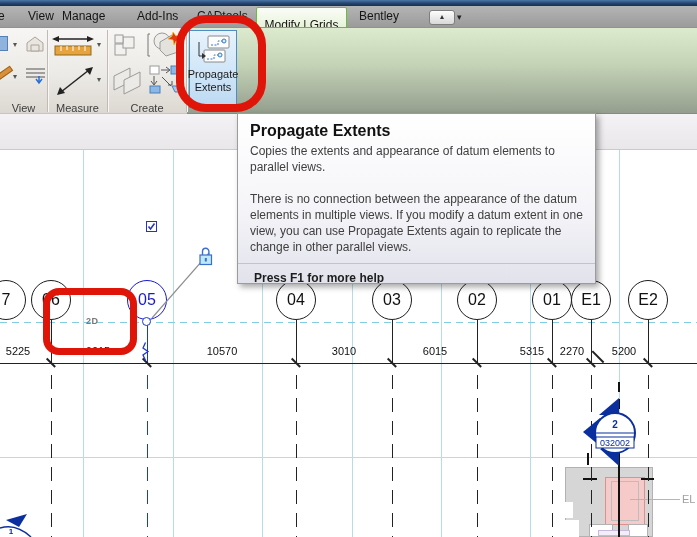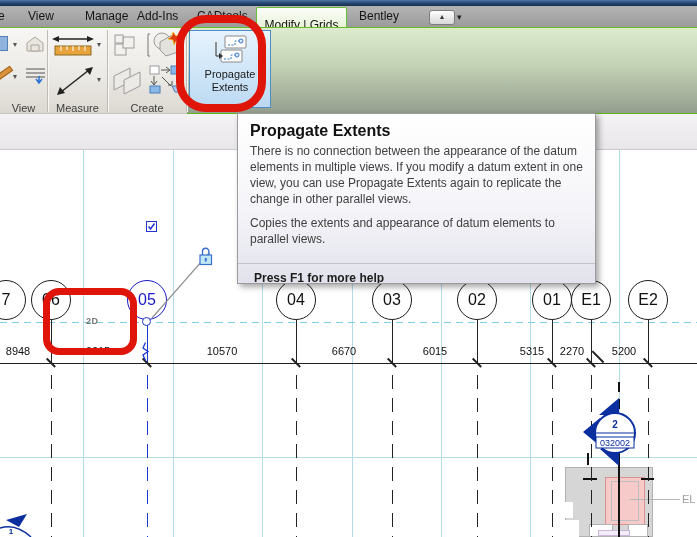--- a/index.html
+++ b/index.html
@@ -26,21 +26,21 @@
     background:linear-gradient(180deg,#f8f6f4 0%,#eceae6 55%,#dcd8d1 100%);
     border-bottom:1px solid #c9c6c0;box-sizing:border-box;}
   .ribbon-green{position:absolute;left:187px;right:0;top:0;height:86px;
     background:linear-gradient(180deg,#dcebcd 0%,#c3d1b5 45%,#949e8e 100%);
     border-bottom:1px solid #5db31c;box-sizing:border-box;}
   .psep{position:absolute;top:2px;width:1px;height:82px;background:#c0bcb5;box-shadow:1px 0 0 #f8f7f5;}
   .plabel{position:absolute;top:74px;height:12px;font-size:11px;line-height:12px;color:#3c3c3c;text-align:center;}
   .caret{position:absolute;font-size:8px;color:#555;line-height:8px;}
   .picon{position:absolute;}
   
-  .prop-btn{position:absolute;left:189px;top:2px;width:82px;height:78px;box-sizing:border-box;
+  .prop-btn{position:absolute;left:189px;top:2px;width:48px;height:78px;box-sizing:border-box;
     border:1px solid #4e8cc8;background:linear-gradient(180deg,#e7f3fd 0%,#cde4f7 60%,#bcd9f2 100%);
     display:flex;flex-direction:column;align-items:center;}
   .prop-label{font-size:11px;line-height:13px;color:#1a1a1a;text-align:center;margin-top:2px;}
   
   .red-oval{position:absolute;left:176px;top:15px;width:90px;height:97px;border:8px solid #de1508;
     border-radius:30px;box-sizing:border-box;z-index:40;}
   .red-rect{position:absolute;left:43px;top:138px;width:94px;height:67px;border:7px solid #de1508;
     border-radius:16px;box-sizing:border-box;z-index:30;}
   
   .optbar{position:absolute;left:0;top:114px;right:0;height:36px;
@@ -95,21 +95,21 @@
 </head>
 <body>
 
 <div id="app">
 
   <div class="win-edge"></div>
 
   <div class="tabbar">
     <span class="tab" style="left:-2px">e</span>
     <span class="tab" style="left:28px">View</span>
-    <span class="tab" style="left:85px">Manage</span>
+    <span class="tab" style="left:62px">Manage</span>
     <span class="tab" style="left:137px">Add-Ins</span>
     <span class="tab" style="left:197px">CADtools</span>
     <div class="tab-active">Modify | Grids</div>
     <span class="tab" style="left:359px">Bentley</span>
     <div class="collapse-btn">
       <span>▴</span>
     </div>
     <span class="collapse-caret">▾</span>
   </div>
   <div class="ribbon-topline"></div>
@@ -258,24 +258,24 @@
     <div class="tick" style="left:50px"></div>
     <div class="tick" style="left:146px"></div>
     <div class="tick" style="left:295px"></div>
     <div class="tick" style="left:391px"></div>
     <div class="tick" style="left:476px"></div>
     <div class="tick" style="left:551px"></div>
     <div class="tick" style="left:590px"></div>
     <div class="tick" style="left:647px"></div>
     <div class="tick" style="left:597px;top:199px;height:16px"></div>
 
-    <span class="dimtext" style="left:18px">8948</span>
+    <span class="dimtext" style="left:18px">5225</span>
     <span class="dimtext" style="left:98px">6015</span>
     <span class="dimtext" style="left:222px">10570</span>
-    <span class="dimtext" style="left:344px">6670</span>
+    <span class="dimtext" style="left:344px">3010</span>
     <span class="dimtext" style="left:435px">6015</span>
     <span class="dimtext" style="left:532px">5315</span>
     <span class="dimtext" style="left:572px">2270</span>
     <span class="dimtext" style="left:624px">5200</span>
 
     <div class="gdash" style="left:51px"></div>
     <div class="gdash sel" style="left:147px"></div>
     <div class="gdash" style="left:296px"></div>
     <div class="gdash" style="left:392px"></div>
     <div class="gdash" style="left:477px"></div>
@@ -327,19 +327,19 @@
 
     <svg style="position:absolute;left:0;top:360px;z-index:9" width="42" height="27">
       <path d="M0,18 Q16,13 31,27" fill="none" stroke="#0b2f9e" stroke-width="1.5"></path>
       <polygon points="6,10 27,4 19,17" fill="#0b2f9e"></polygon>
       <text x="11" y="24" font-size="8" font-weight="bold" fill="#0b2f9e" text-anchor="middle">1</text>
     </svg>
   </div>
 
   <div class="tooltip">
     <div class="tt-title">Propagate Extents</div>
+    <p class="tt-p">Copies the extents and appearance of datum elements to parallel views.</p>
     <p class="tt-p last">There is no connection between the appearance of the datum elements in multiple views. If you modify a datum extent in one view, you can use Propagate Extents again to replicate the change in other parallel views.</p>
-    <p class="tt-p">Copies the extents and appearance of datum elements to parallel views.</p>
     <div class="tt-sep"></div>
     <div class="tt-footer">Press F1 for more help</div>
   </div>
 
 </div>
 
 </body></html>

